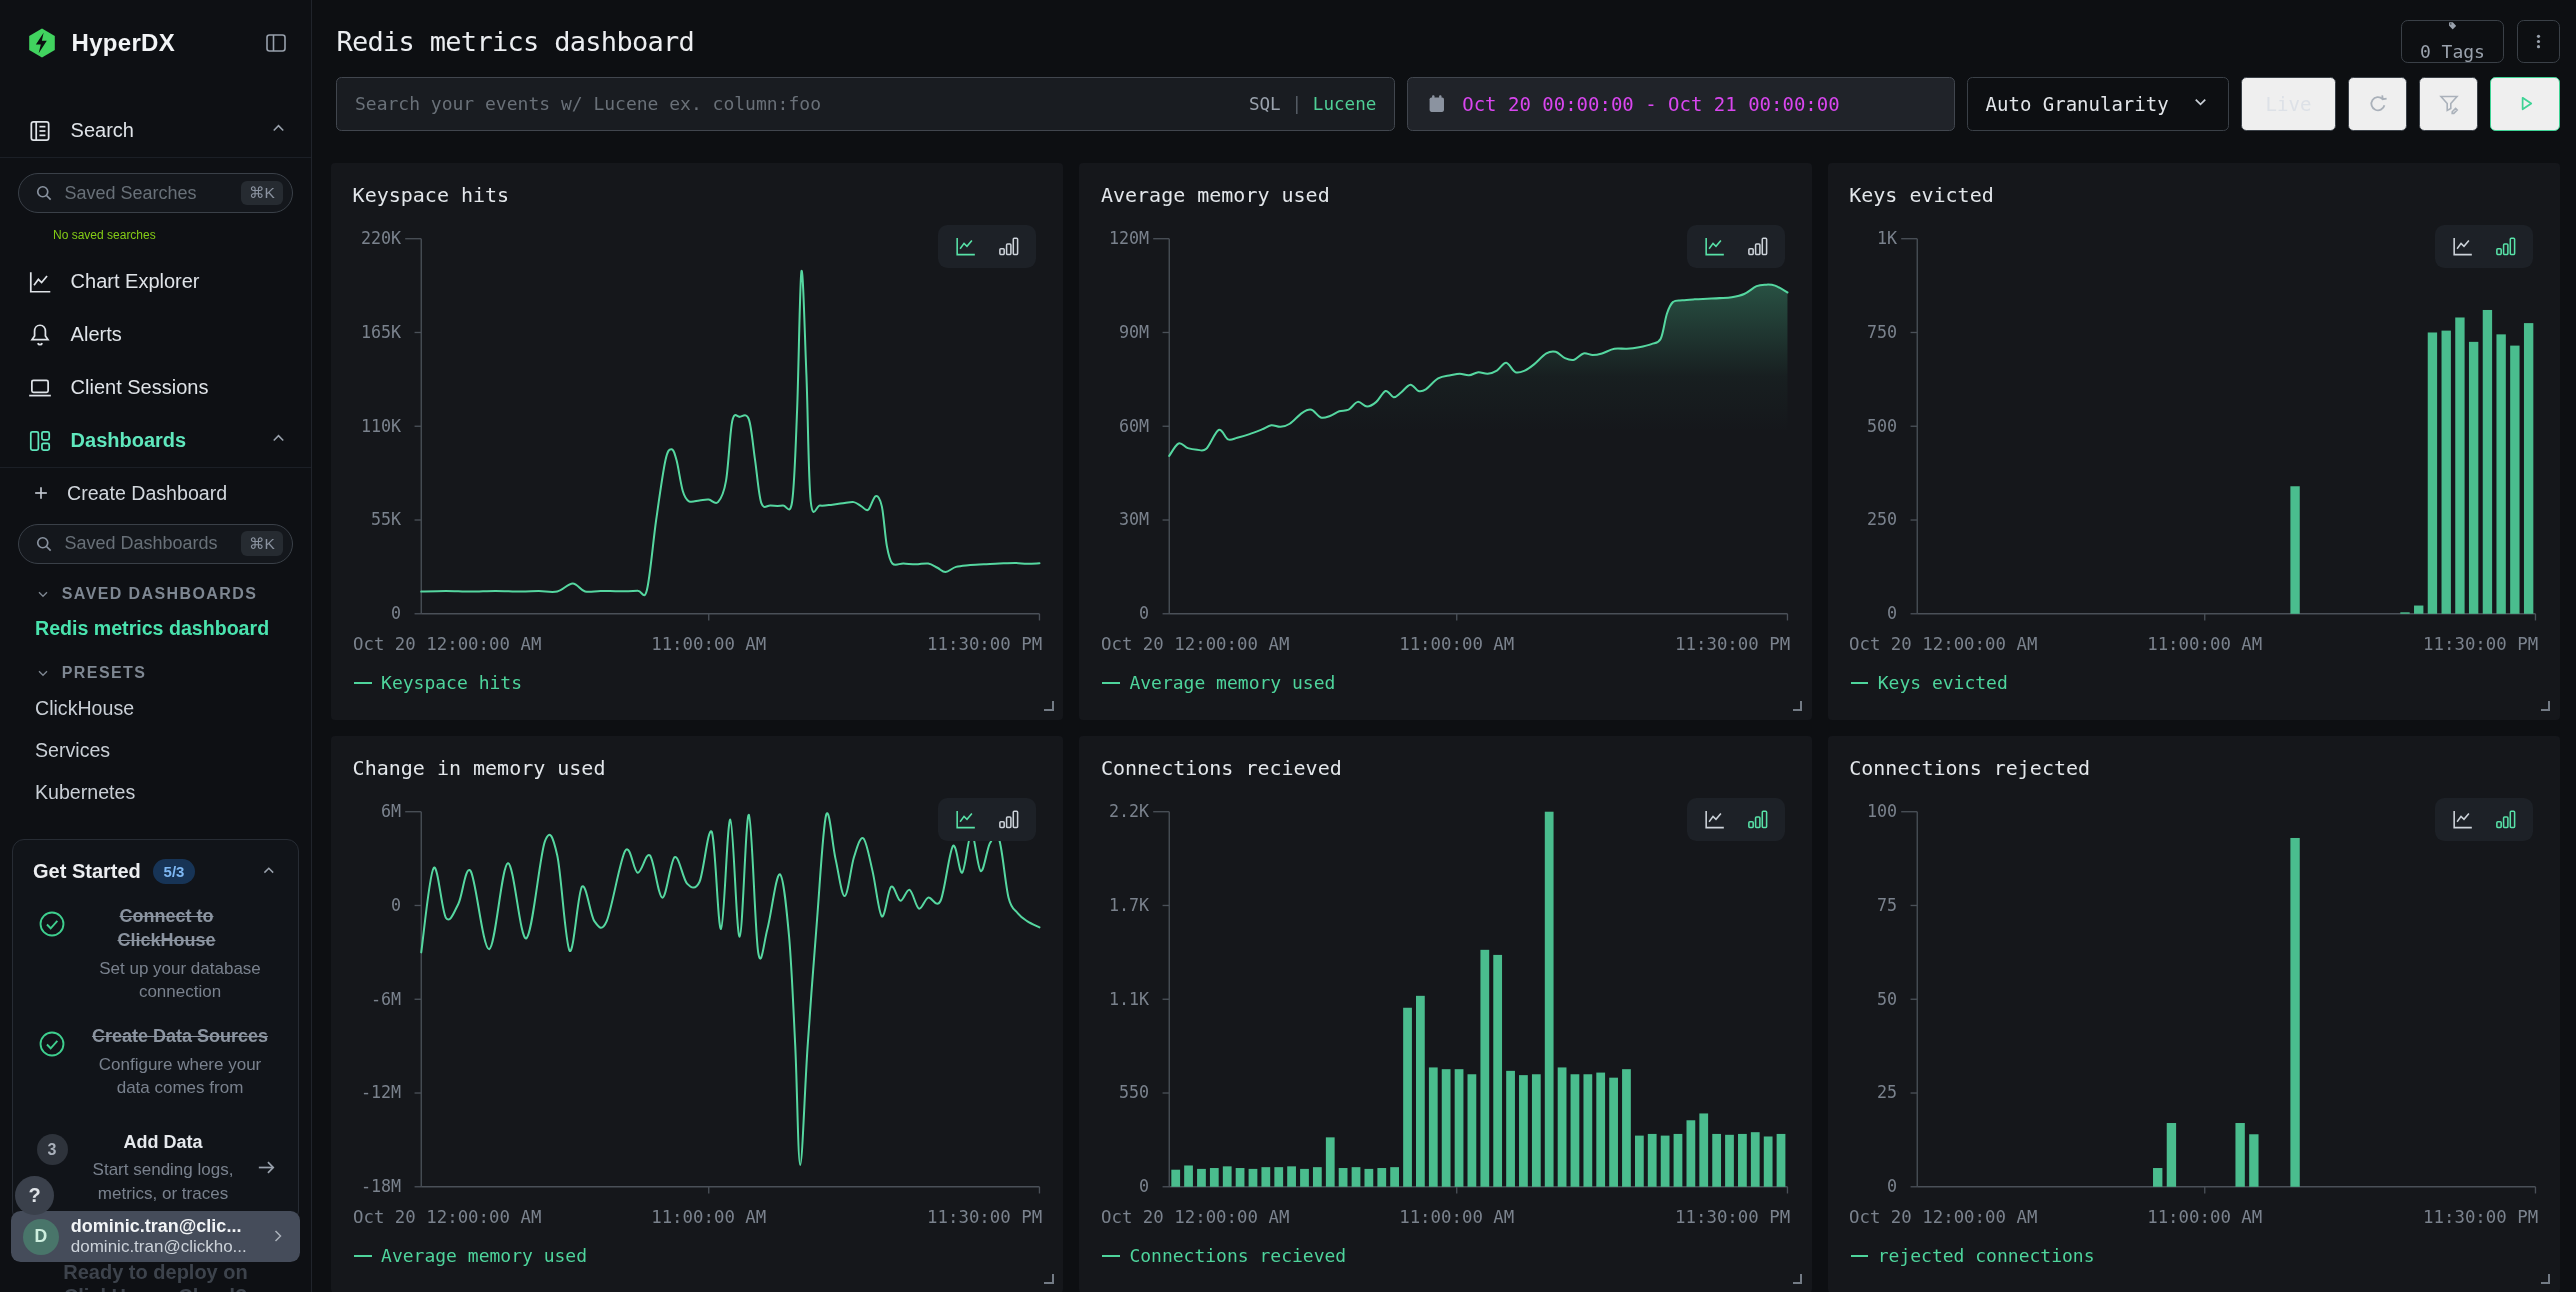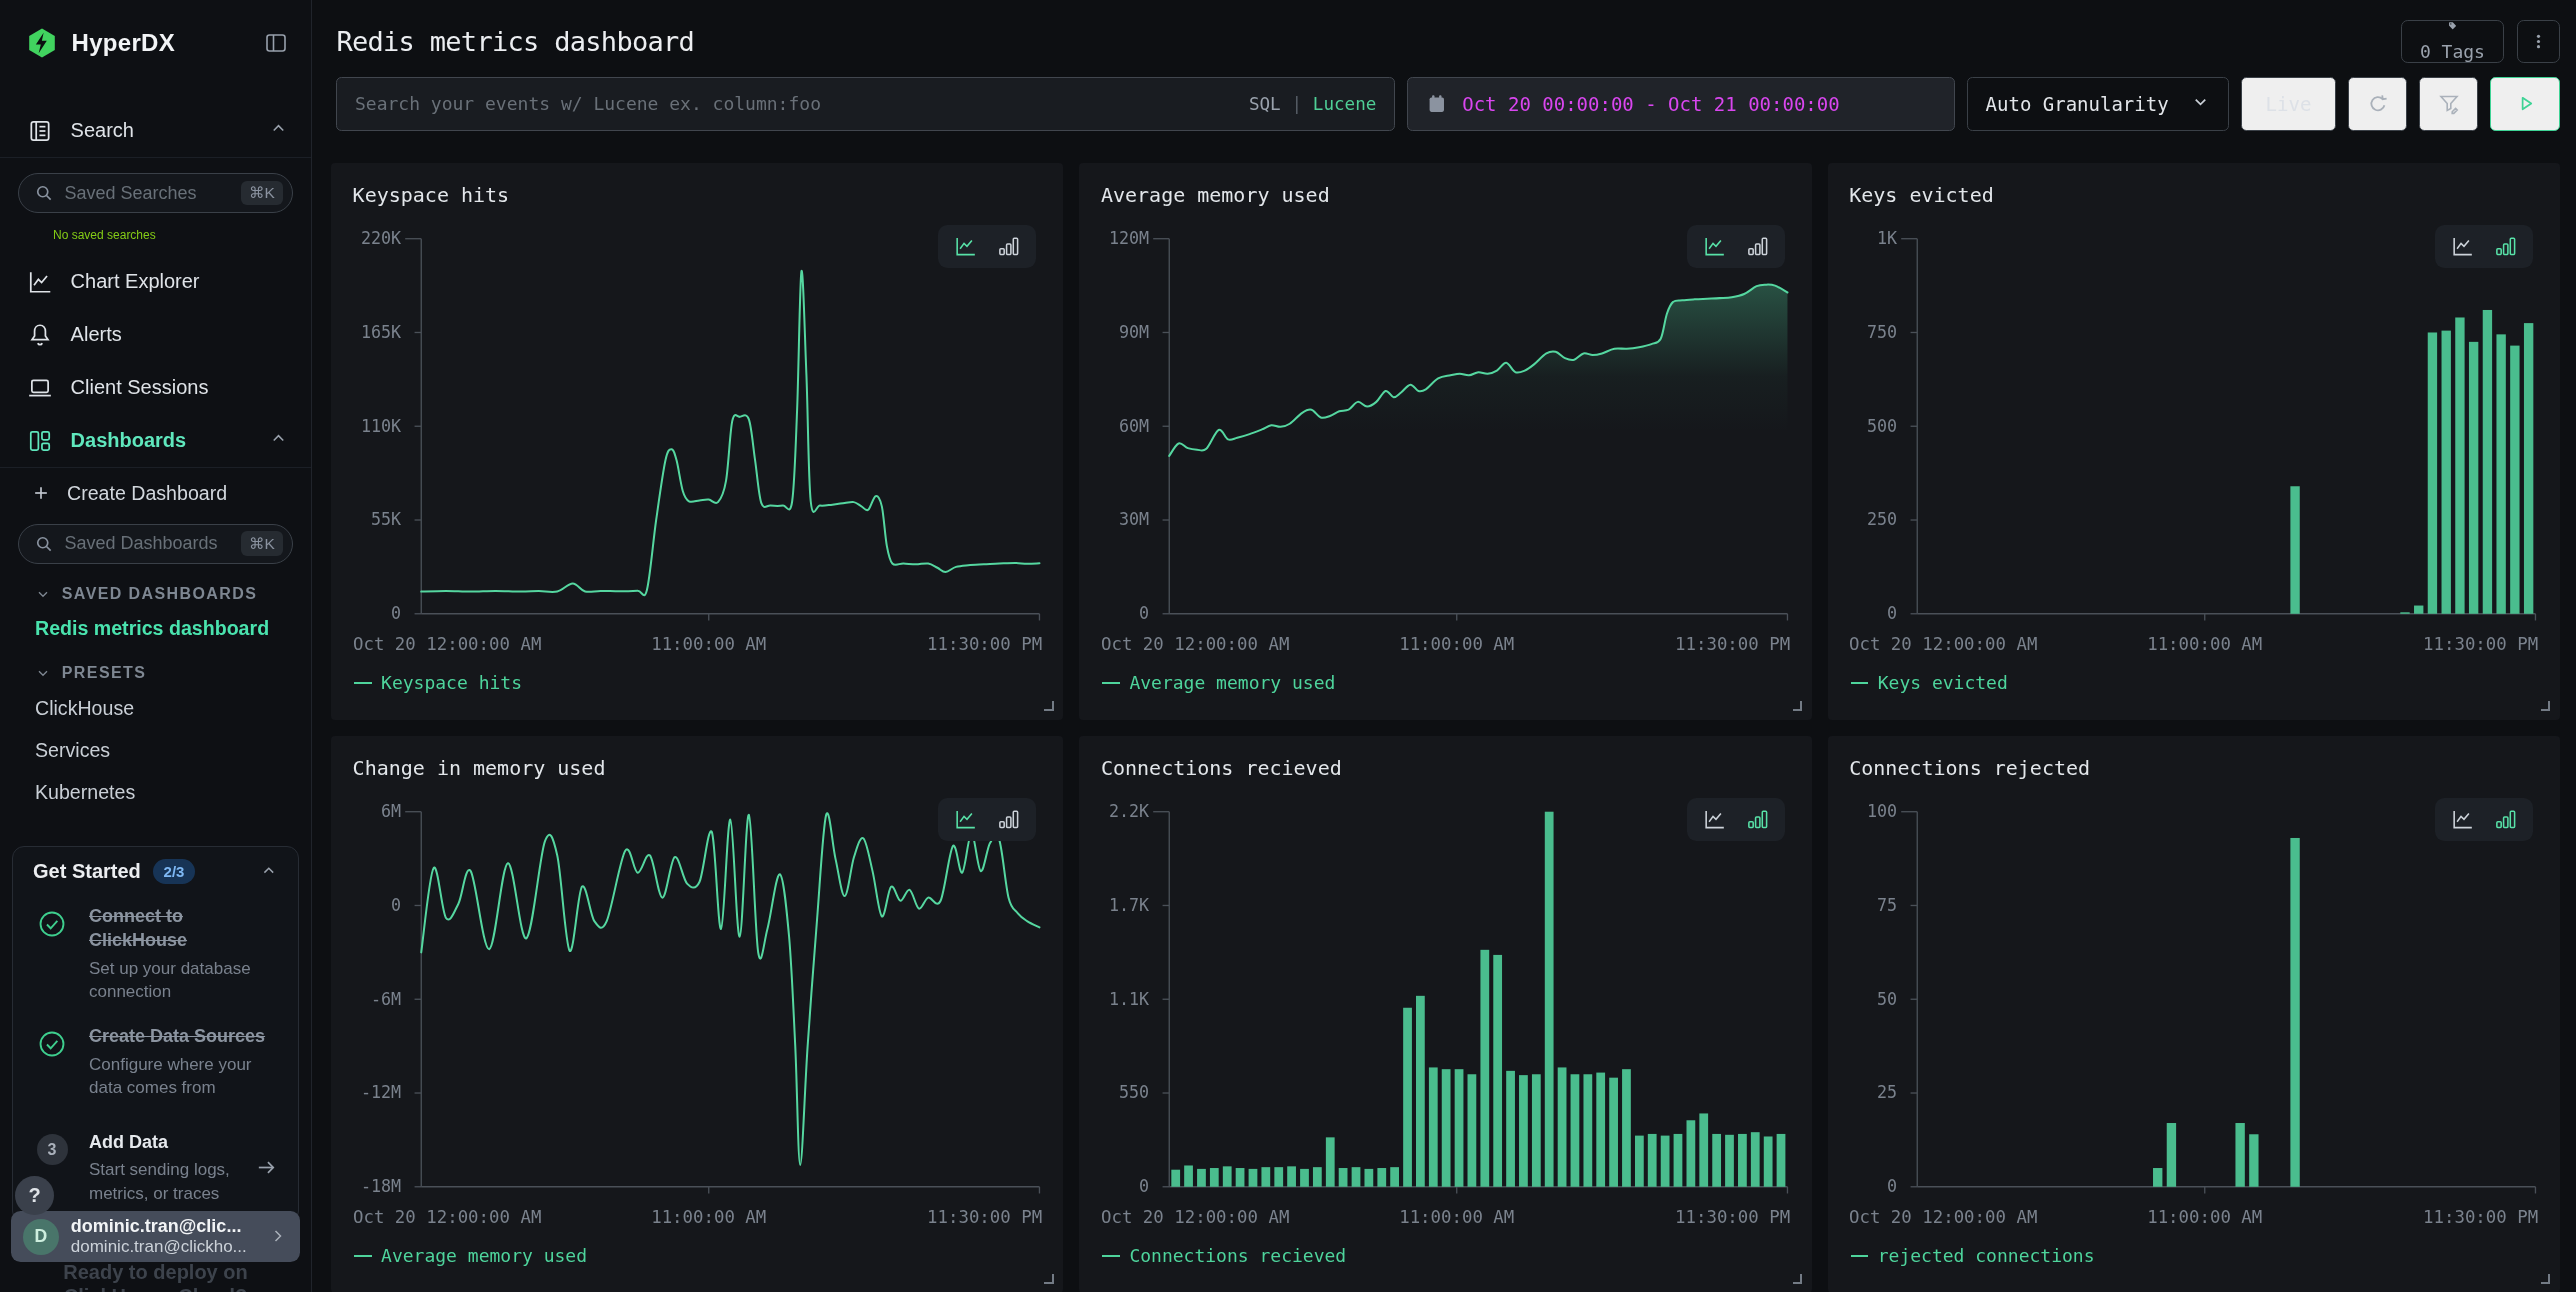--- a/index.html
+++ b/index.html
@@ -33,21 +33,21 @@
   .sub-create { display:flex; align-items:center; gap:16px; padding:13.5px 23px 4px 31px; font-size:19.6px; color:#d2d7dd; }
   .sub-create .plus { color:#c2c8d0; display:flex; }
   .sec-head { display:flex; align-items:center; gap:10.8px; padding:17.6px 0 5.4px 35px; font-size:16px; font-weight:bold;
     letter-spacing:1.4px; color:#7e8792; }
   .sec-head svg { color:#7e8792; }
   .active-dash { padding:8px 0 6.8px 35px; font-size:19.6px; font-weight:bold; color:#4ae3ae; }
   .preset-item { padding:9.5px 0 9.5px 35px; font-size:19.6px; color:#c9cfd6; }
   .team-settings { margin-top:31px; }
 
   .gs-card { position:absolute; left:12px; right:12px; bottom:70px; border:1.4px solid #272c34; background:#111419;
-    border-radius:12px; padding:12px 20px 16px 20px; z-index:1; }
+    border-radius:12px; padding:19px 20px 16px 20px; z-index:1;text-align:center; }
   .gs-head { display:flex; align-items:center; gap:12px; }
   .gs-title { font-size:20px; font-weight:bold; color:#eceef1; }
   .gs-badge { background:#173456; color:#7eb8f4; font-size:15px; font-weight:bold; border-radius:675px; padding:4px 10.8px; }
   .gs-head .chev { margin-left:auto; color:#9aa2ad; }
   .gs-item { display:flex; gap:18px; margin-top:20px; }
   .gs-icon-col { width:38px; display:flex; justify-content:center; align-items:flex-start; padding-top:4px; flex:0 0 auto; }
   .gs-num { width:31px; height:31px; border-radius:50%; background:#2e333b; color:#aab1bb; font-size:16px; font-weight:bold;
     display:flex; align-items:center; justify-content:center; }
   .gs-item-title { font-size:18px; font-weight:bold; color:#8b94a0; line-height:1.35; }
   .gs-item-title.done { text-decoration:line-through; }
@@ -235,21 +235,21 @@
       <svg class="ico" width="26" height="26" viewBox="0 0 24 24" fill="none" stroke="currentColor" stroke-width="1.6">
           <circle cx="12" cy="12" r="3.4"></circle>
           <path d="M12 2.8v3M12 18.2v3M2.8 12h3M18.2 12h3M5.5 5.5l2.1 2.1M16.4 16.4l2.1 2.1M18.5 5.5l-2.1 2.1M7.6 16.4l-2.1 2.1"></path>
         </svg>
       <span>Team Settings</span>
     </div>
 
     <div class="gs-card">
       <div class="gs-head">
         <span class="gs-title">Get Started</span>
-        <span class="gs-badge">2/3</span>
+        <span class="gs-badge">5/3</span>
         <span class="chev"><svg width="17.6" height="17.6" viewBox="0 0 24 24" fill="none" stroke="currentColor" stroke-width="2">
               <polyline points="6 14.5 12 8.5 18 14.5"></polyline>
             </svg></span>
       </div>
       <div class="gs-item">
         <span class="gs-icon-col">
             <svg width="32" height="32" viewBox="0 0 24 24" fill="none" stroke="#3ecf8e" stroke-width="1.4">
               <circle cx="12" cy="12" r="8.6"></circle>
               <polyline points="8.2 12.4 11 15.2 16 9.6"></polyline>
             </svg>

